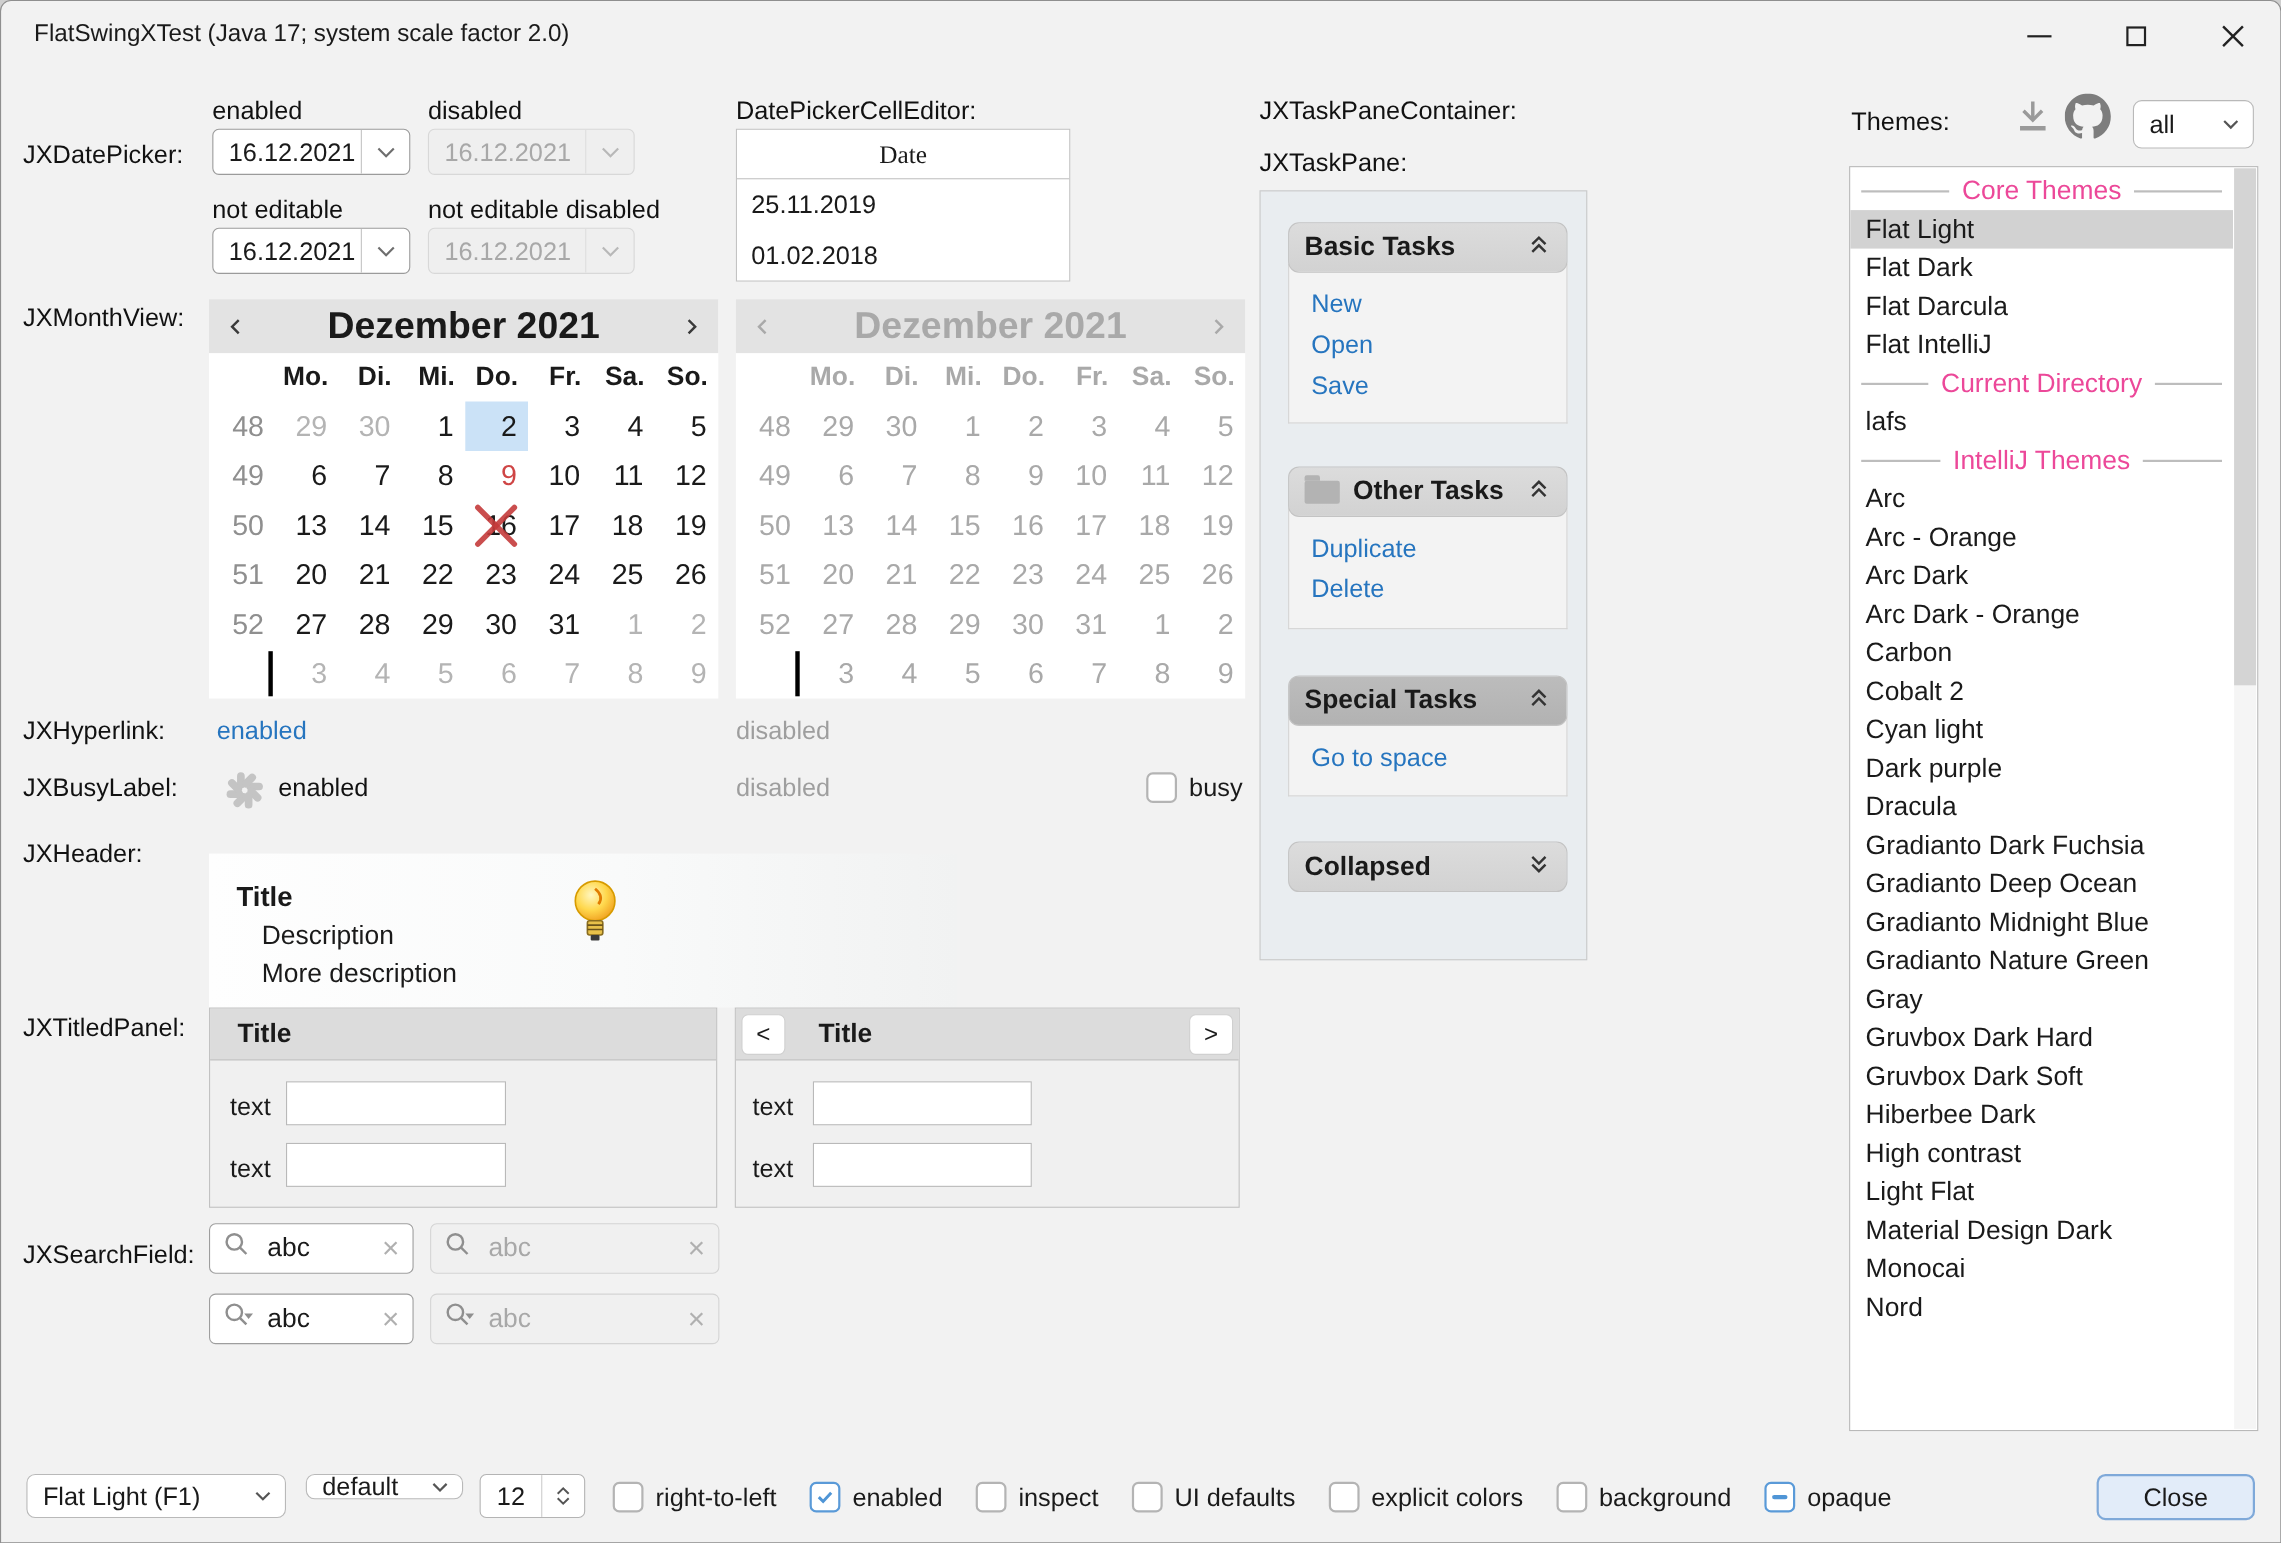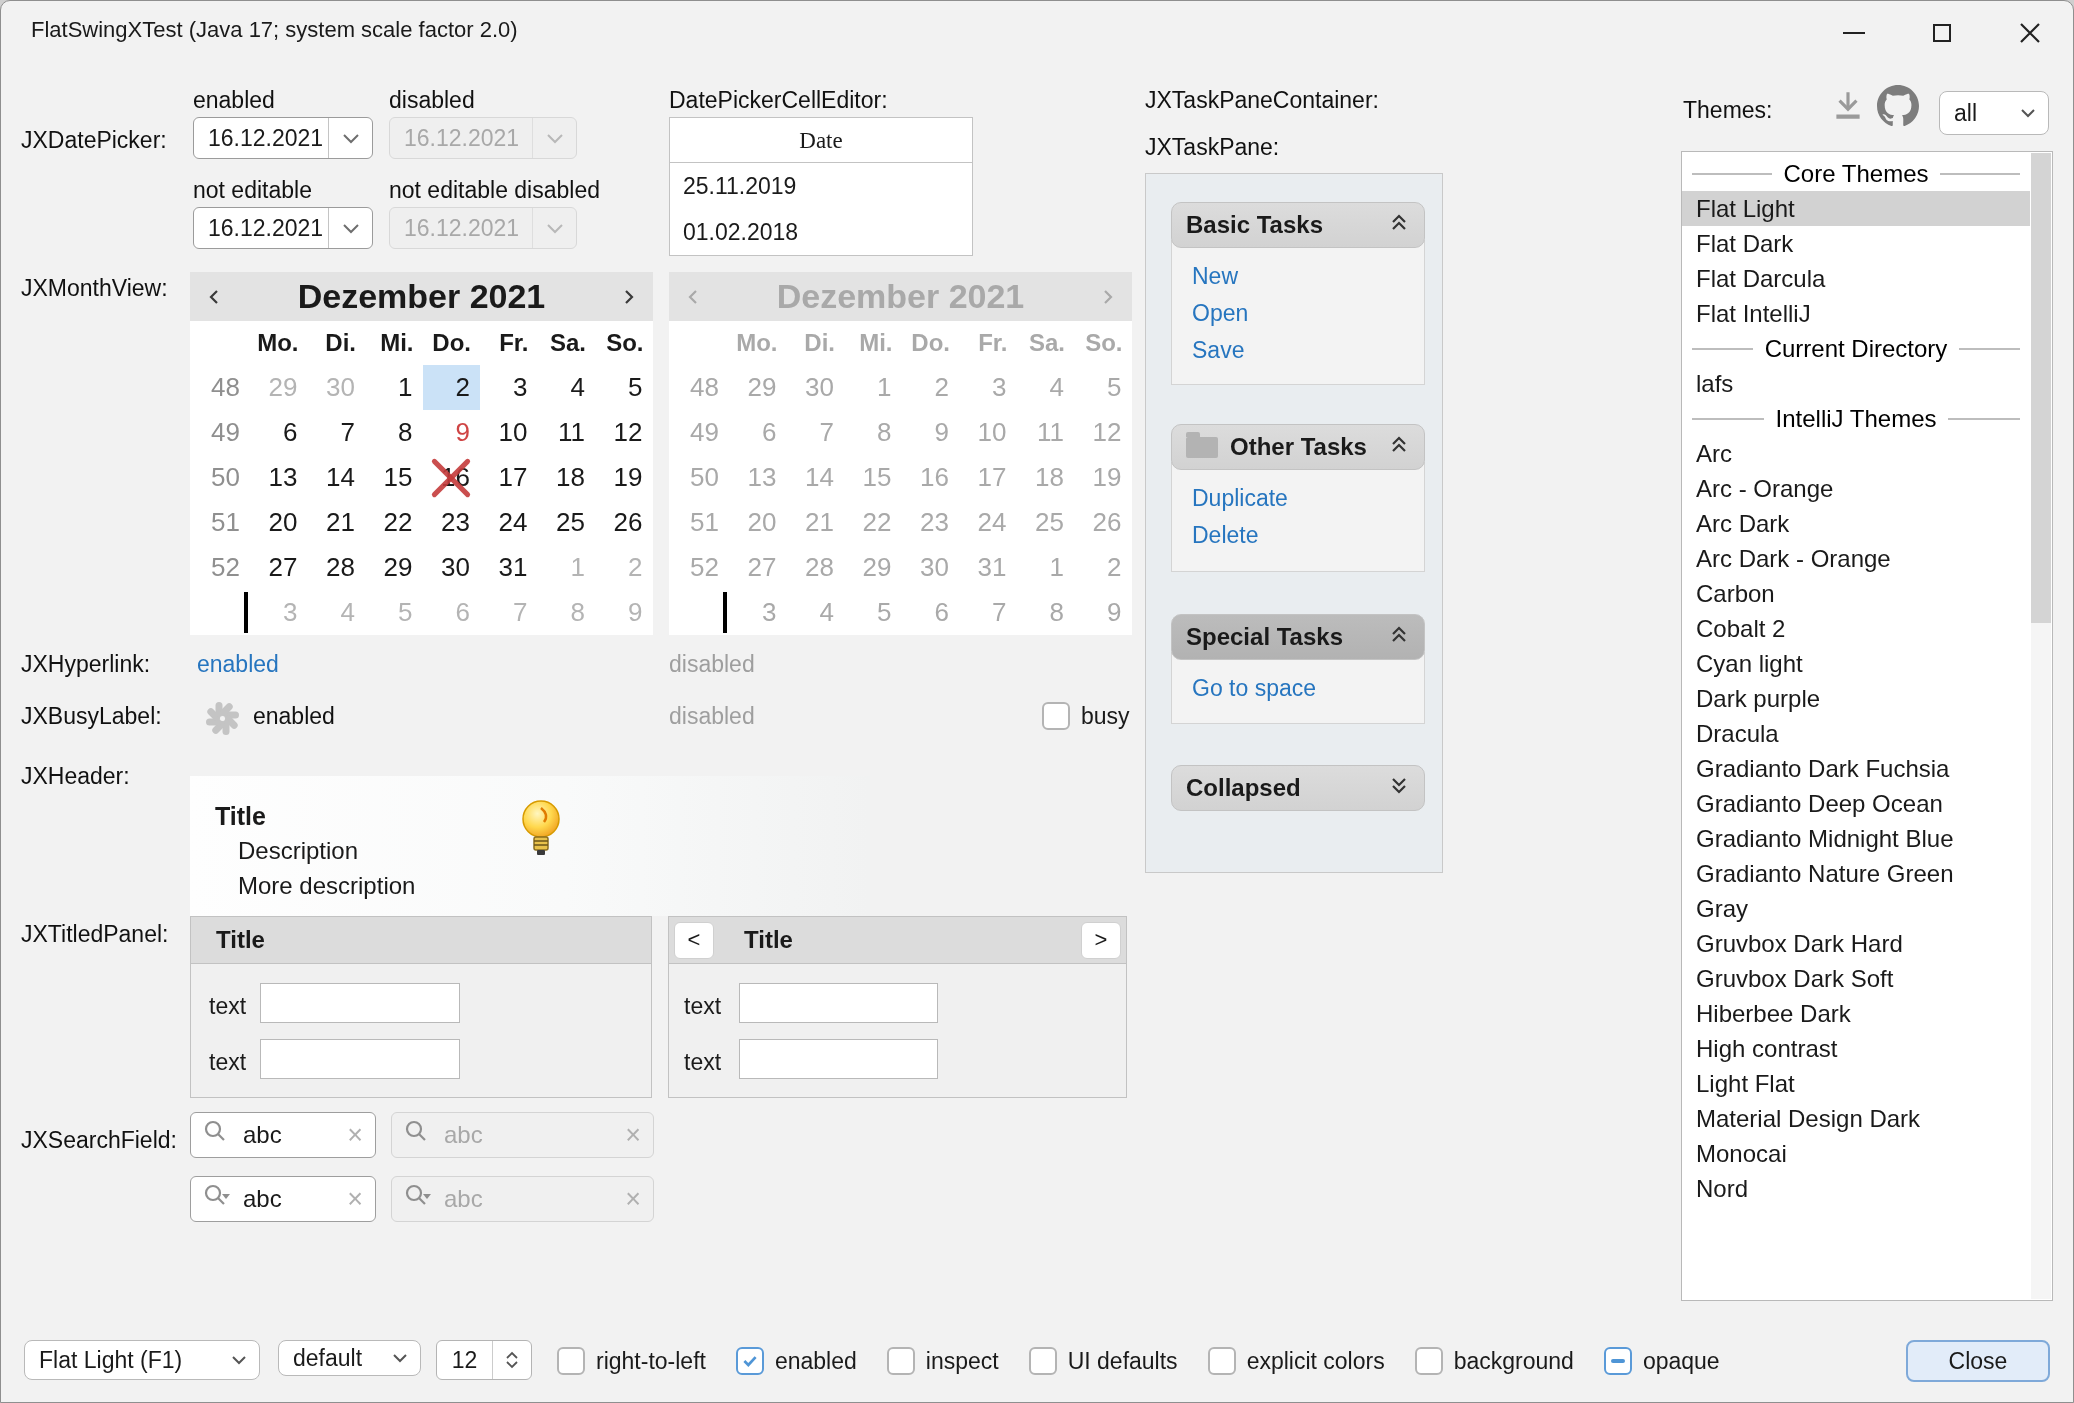--- a/index.html
+++ b/index.html
@@ -82,21 +82,21 @@
   .tp-body .link{display:block;line-height:37px;}
   .folder{width:32px;height:21px;background:#b3b3b3;border-radius:2px;position:relative;}
   .folder::before{content:"";position:absolute;left:0;top:-5px;width:14px;height:5px;background:#b3b3b3;border-radius:2px 2px 0 0;}
   
   .combo{position:absolute;height:44px;background:#fff;border:1px solid #b9b9b9;border-radius:8px;
     display:flex;align-items:center;padding:0 12px 0 14px;font-size:23px;}
   .combo .chev{margin-left:auto;color:#555;}
   .themes-list{position:absolute;left:1680px;top:150px;width:372px;height:1150px;background:#fff;border:1px solid #b9b9b9;overflow:hidden;padding-top:4px;}
   .theme-item{height:35px;line-height:35px;padding-left:14px;font-size:24px;width:348px;white-space:nowrap;}
   .theme-item.selected{background:#d2d2d2;}
-  .theme-sep{height:35px;display:flex;align-items:center;gap:12px;color:#000000;font-size:24px;padding:0 10px;width:348px;}
+  .theme-sep{height:35px;display:flex;align-items:center;gap:12px;color:#ec4899;font-size:24px;padding:0 10px;width:348px;}
   .theme-sep::before,.theme-sep::after{content:"";flex:1;height:2px;background:#bdbdbd;}
   .list-scrollbar{position:absolute;left:2030px;top:152px;width:20px;height:1146px;background:#f5f5f5;}
   .list-thumb{position:absolute;left:0;top:0;width:20px;height:470px;background:#d4d4d4;}
   
   .cb{width:28px;height:28px;border:2px solid #b4b4b4;border-radius:6px;background:#fff;display:flex;align-items:center;justify-content:center;flex:none;}
   .cb.checked{border-color:#5a9ad8;}
   .cb.indeterminate{border-color:#5a9ad8;}
   .cb .dash{width:14px;height:4px;background:#4f95d6;border-radius:2px;}
   .cb-row{position:absolute;left:556px;top:1339px;height:42px;display:flex;align-items:center;gap:30px;}
   .cb-item{display:flex;align-items:flex-end;gap:11px;font-size:23px;white-space:nowrap;}
@@ -569,21 +569,21 @@
     </div>
 
   <div class="combo chev" style="left:23px;top:1339px;width:236px;height:40px;">
     <span>Flat Light (F1)</span>
     <span class="chev">
         <svg width="16" height="10" viewBox="0 0 16 10">
           <polyline points="2,2 8,8 14,2" fill="none" stroke="currentColor" stroke-width="2"></polyline>
         </svg>
       </span>
   </div>
-  <div class="combo chev" style="left:277px;top:1339px;width:143px;height:36px;">
+  <div class="combo chev" style="left:277px;top:1339px;width:143px;height:23px;">
     <span>default</span>
     <span class="chev">
         <svg width="16" height="10" viewBox="0 0 16 10">
           <polyline points="2,2 8,8 14,2" fill="none" stroke="currentColor" stroke-width="2"></polyline>
         </svg>
       </span>
   </div>
   <div class="spinner">
     <div class="num">12</div>
     <div class="arrows">

